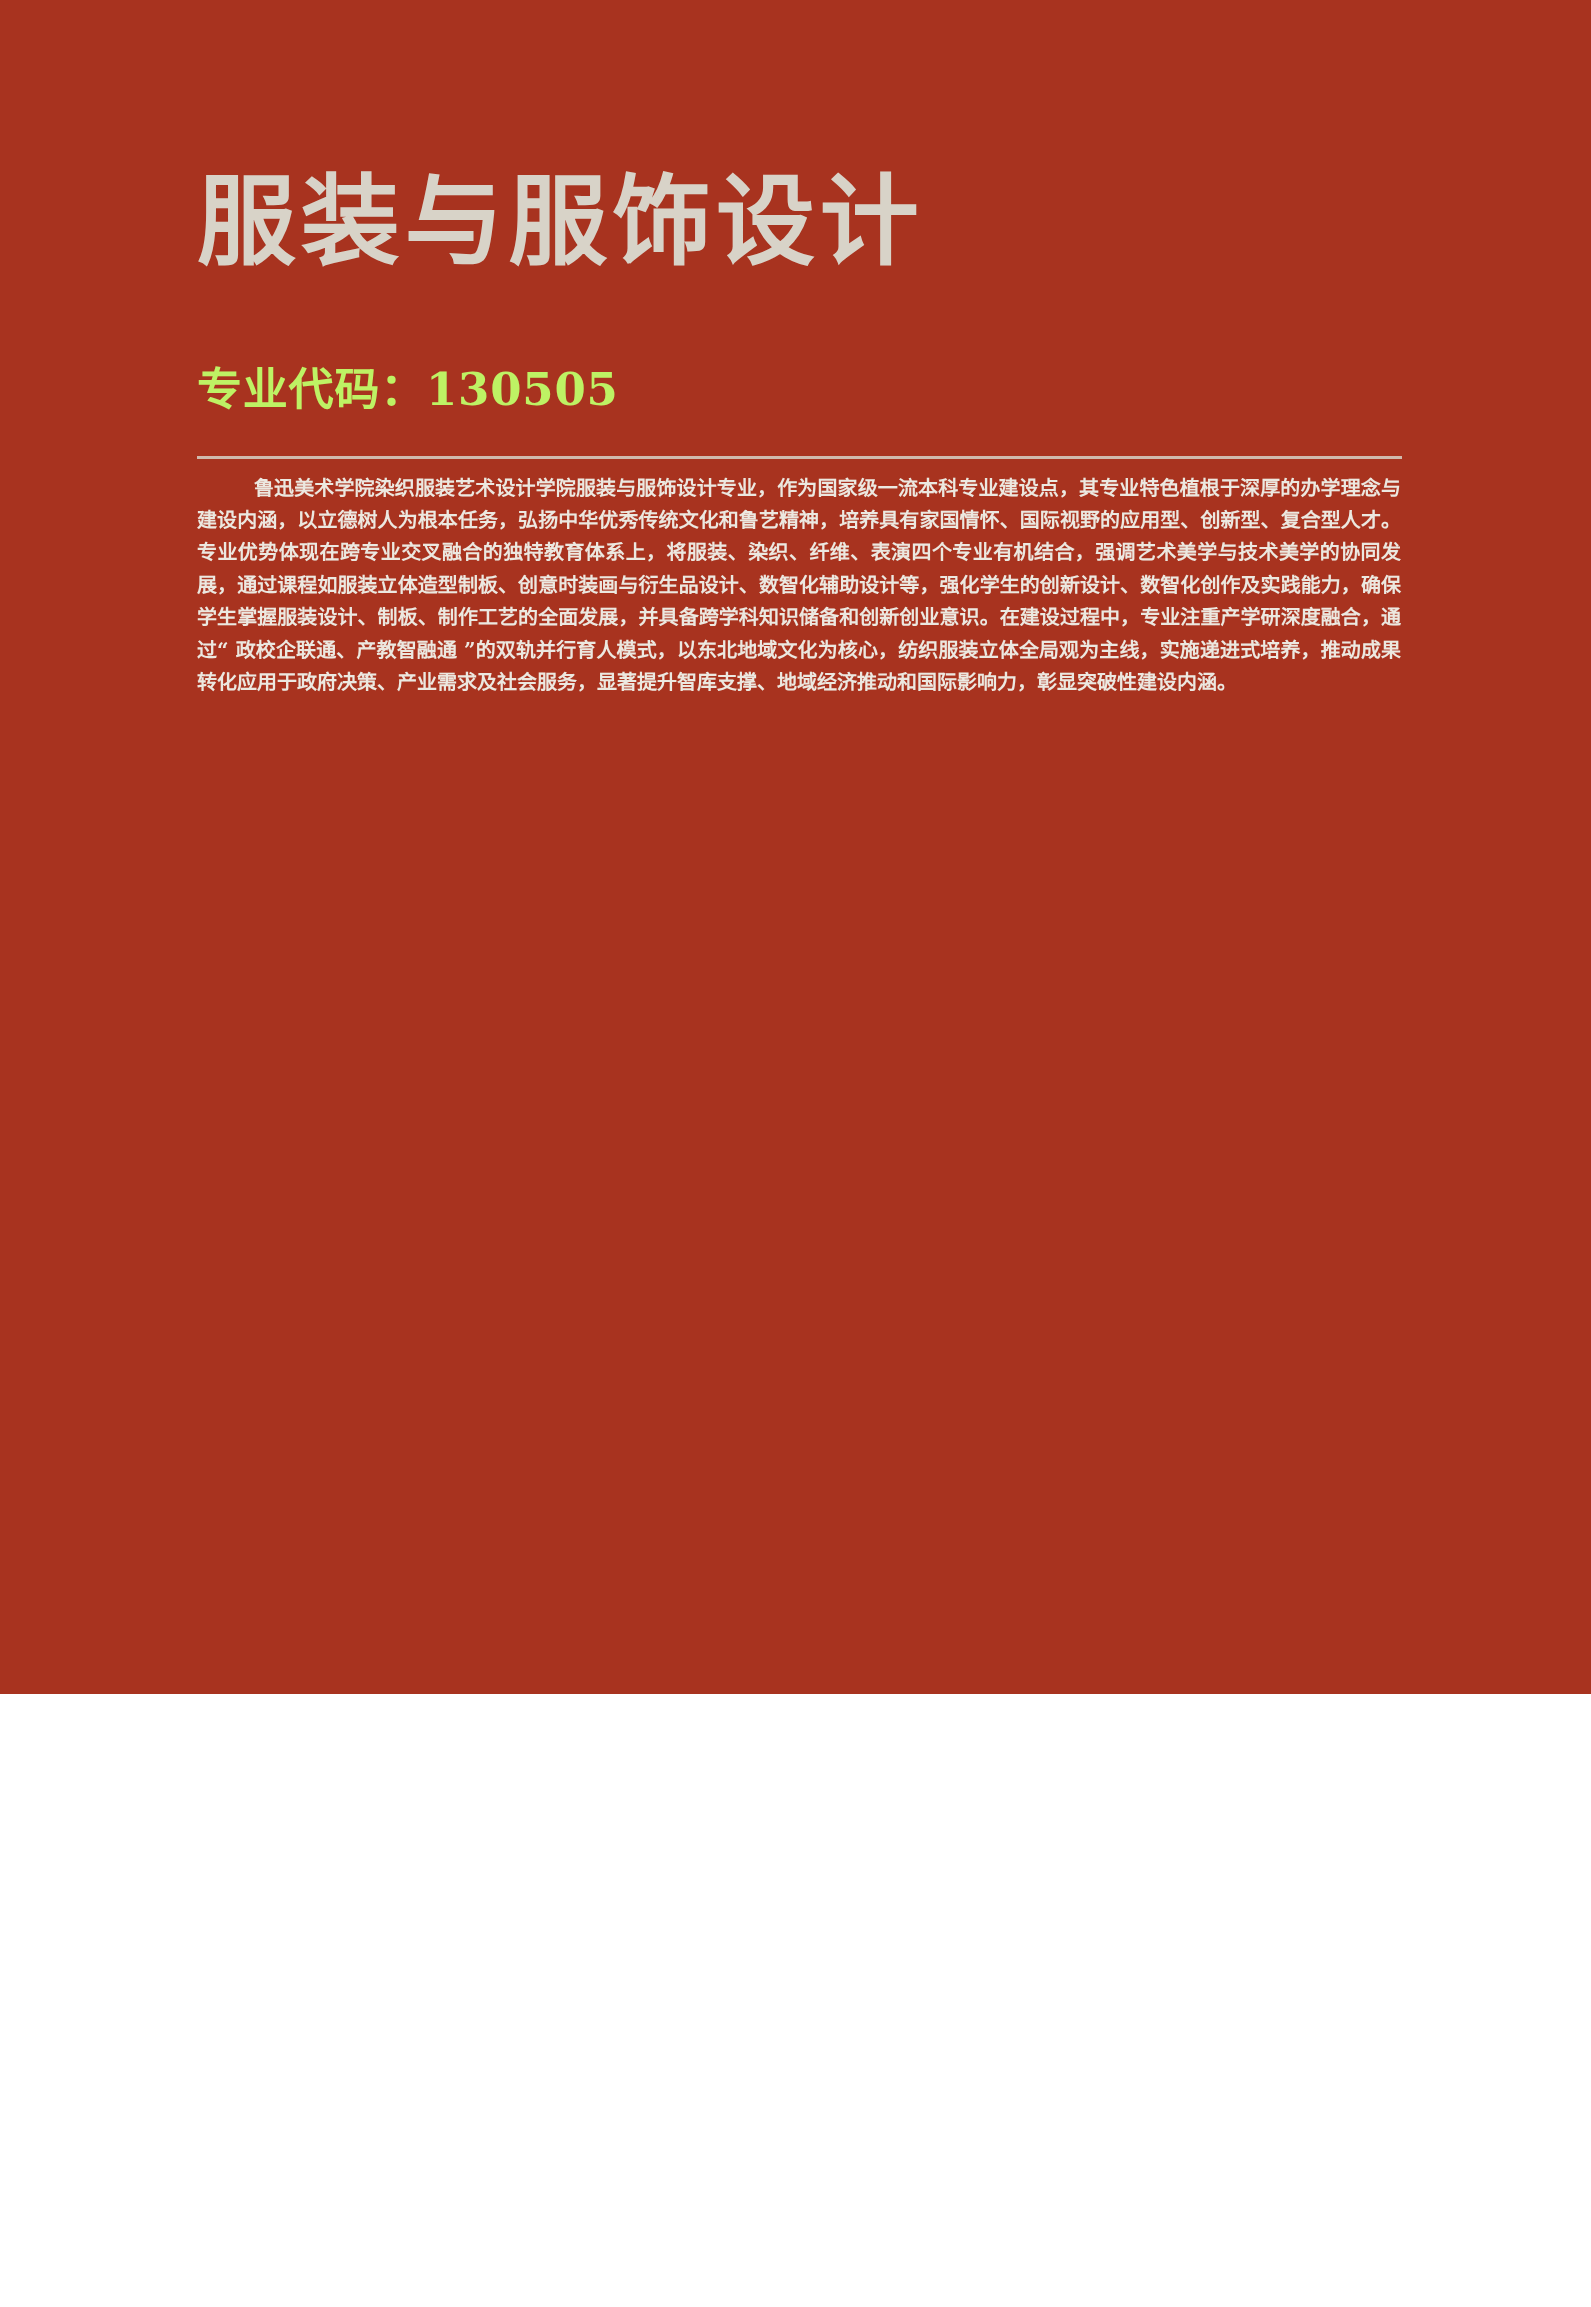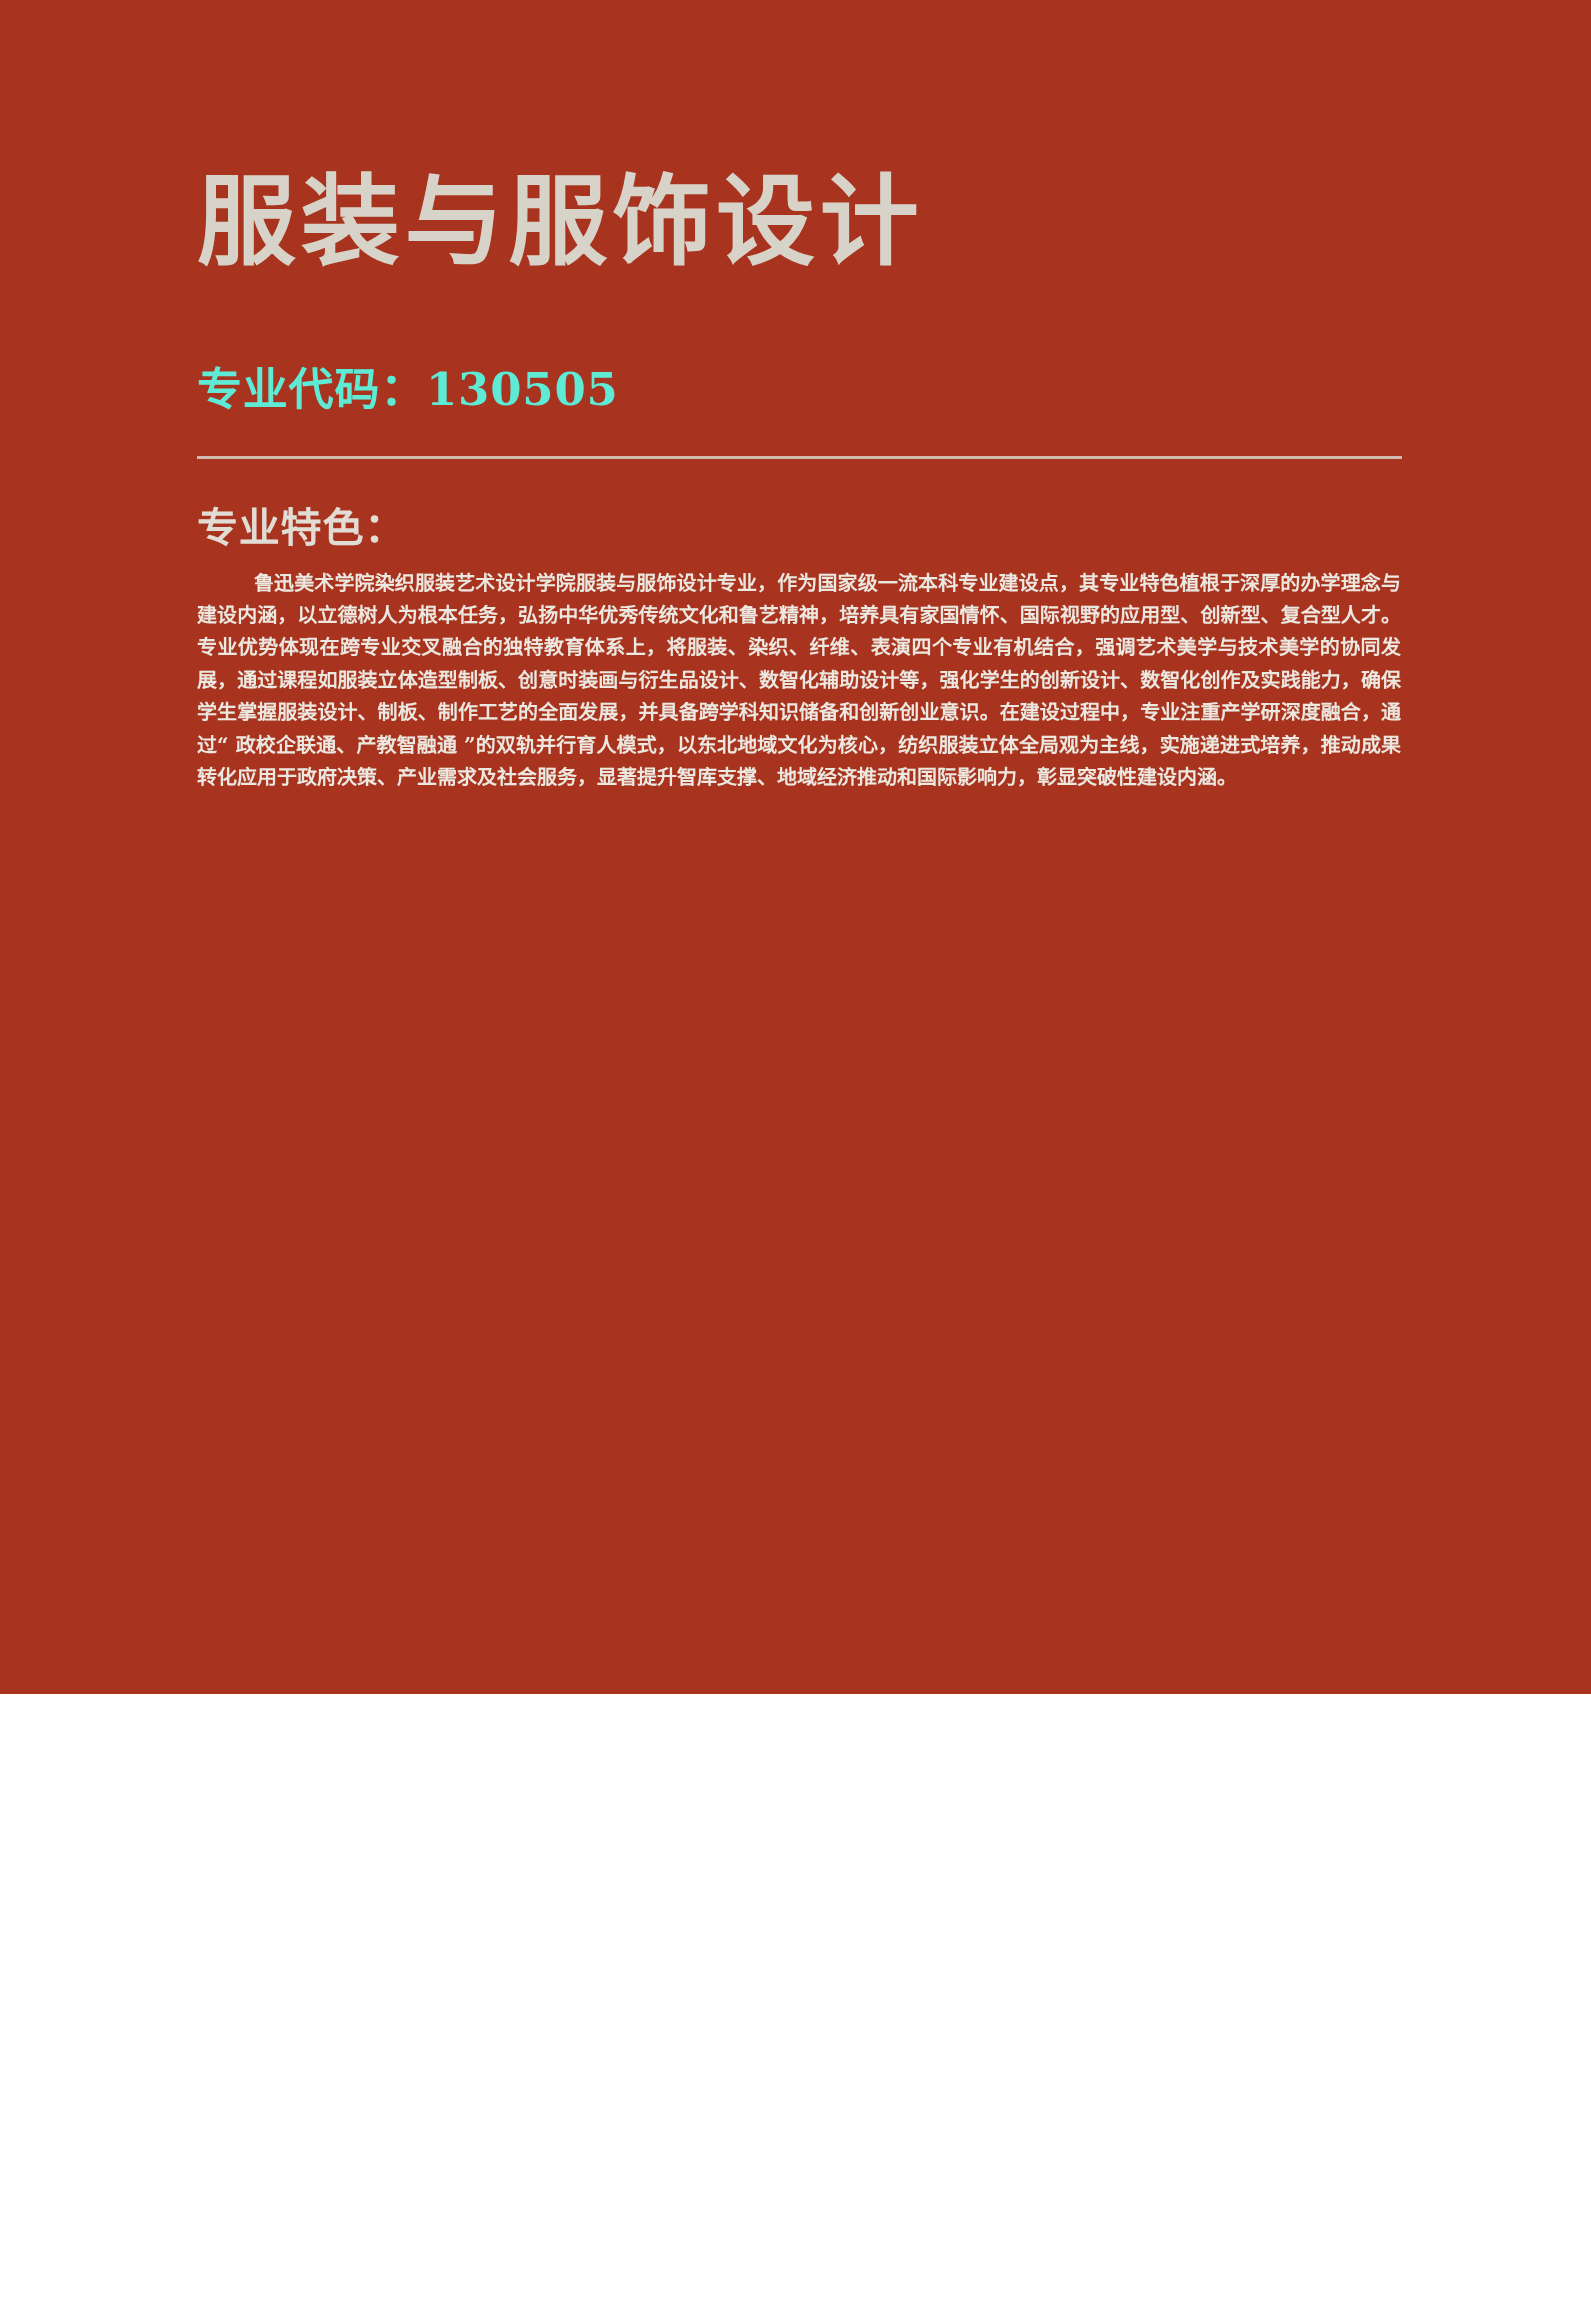--- a/index.html
+++ b/index.html
@@ -31,21 +31,21 @@
     letter-spacing: 4.8px;
     line-height: 1.1;
     margin: 0;
     padding-top: 167px;
     font-family: "DejaVu Serif", "Liberation Serif", serif;
   }
   .meta-block {
     margin-top: 81px;
   }
   .meta-line {
-    color: #5eead4;
+    color: #bef264;
     font-size: 45px;
     font-weight: bold;
     line-height: 1.48;
     letter-spacing: 0.8px;
     white-space: nowrap;
   }
   .divider {
     margin-top: 33px;
     width: 1205px;
     height: 2.4px;
@@ -79,19 +79,18 @@
   <div class="content">
 
     <h1 class="doc-title">服装与服饰设计</h1>
 
     <div class="meta-block">
       <div class="meta-line">专业代码：130505</div>
     </div>
 
     <div class="divider"></div>
 
-    <div class="section-heading">专业特色：</div>
 
     <p class="body-text">鲁迅美术学院染织服装艺术设计学院服装与服饰设计专业，作为国家级一流本科专业建设点，其专业特色植根于深厚的办学理念与建设内涵，以立德树人为根本任务，弘扬中华优秀传统文化和鲁艺精神，培养具有家国情怀、国际视野的应用型、创新型、复合型人才。专业优势体现在跨专业交叉融合的独特教育体系上，将服装、染织、纤维、表演四个专业有机结合，强调艺术美学与技术美学的协同发展，通过课程如服装立体造型制板、创意时装画与衍生品设计、数智化辅助设计等，强化学生的创新设计、数智化创作及实践能力，确保学生掌握服装设计、制板、制作工艺的全面发展，并具备跨学科知识储备和创新创业意识。在建设过程中，专业注重产学研深度融合，通过“ 政校企联通、产教智融通 ”的双轨并行育人模式，以东北地域文化为核心，纺织服装立体全局观为主线，实施递进式培养，推动成果转化应用于政府决策、产业需求及社会服务，显著提升智库支撑、地域经济推动和国际影响力，彰显突破性建设内涵。</p>
 
   </div>
 </div>
 
 
 </body></html>

